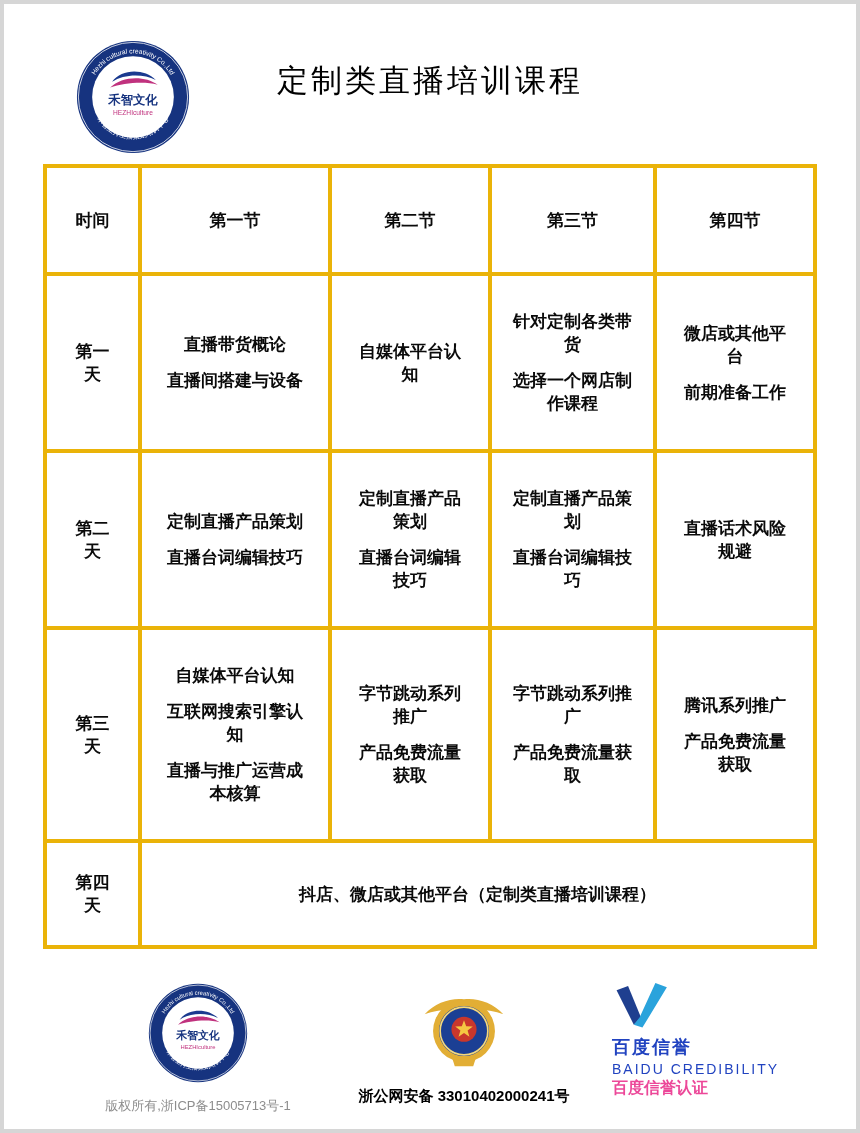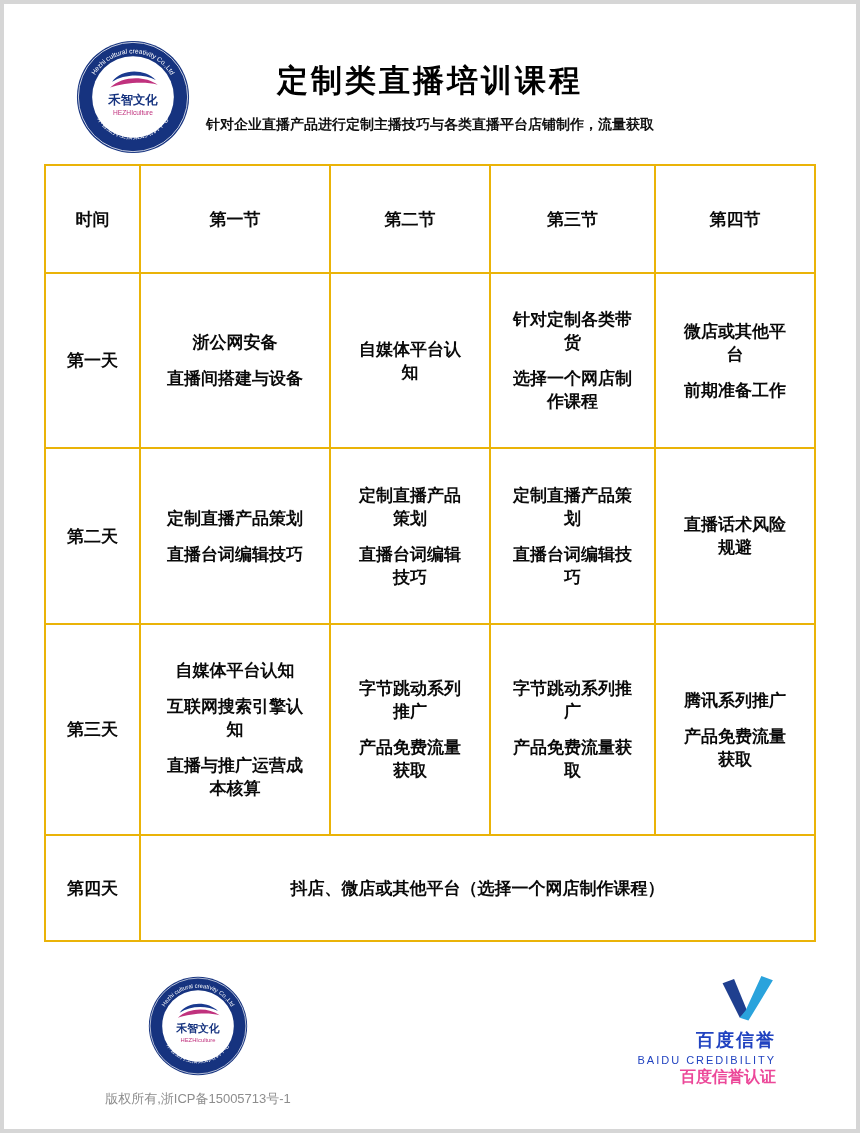--- a/index.html
+++ b/index.html
@@ -21,64 +21,64 @@
   .header { position: relative; height: 152px; }
   .header-logo {
     position: absolute; left: 72px; top: 36px;
     width: 114px; height: 114px;
   }
   .title-wrap {
     position: absolute; left: 0; top: 56px; width: 100%;
     text-align: center;
   }
   .page-title {
-    font-size: 31px; font-weight: bold; color: #000;
+    font-size: 31px; font-weight: normal; color: #000;
     letter-spacing: 3px;
   }
   .page-subtitle {
     margin-top: 14px;
     font-size: 14px; font-weight: bold; color: #111;
   }
 
   
   table.schedule {
     width: 770px;
     margin: 8px auto 0 auto;
     border-collapse: collapse;
     table-layout: fixed;
   }
   table.schedule th, table.schedule td {
-    border: 2px solid #eab308;
+    border: 4px solid #eab308;
     text-align: center;
     vertical-align: middle;
     font-size: 17px;
     font-weight: bold;
     color: #0a0a0a;
     padding: 21px;
   }
   tr.r-head  { height: 108px; }
   tr.r-day1  { height: 162px; }
   tr.r-day2  { height: 176px; }
   tr.r-day3  { height: 208px; }
   tr.r-day4  { height: 106px; }
   .cell-line { margin: 13px 0; }
   td.merged-cell { text-align: left; padding-left: 12px; }
 
   
   .footer { position: relative; height: 170px; margin-top: 34px; }
   .f-left   { position: absolute; left: 88px;  width: 212px; text-align: center; }
   .f-center { position: absolute; left: 348px; width: 224px; text-align: center; }
-  .f-right  { position: absolute; left: 580px; width: 192px; text-align: right; }
+  .f-right  { position: absolute; left: 608px; width: 192px; text-align: left; }
   .footer-logo { width: 100px; height: 100px; }
   .copyright-text { margin-top: 10px; font-size: 13px; color: #8d8d8d; text-align: center; }
   .police-badge { width: 92px; height: 84px; margin-top: 6px; }
   .police-record-text { margin-top: 10px; font-size: 15px; font-weight: bold; color: #000; }
   .baidu-logo { width: 58px; height: 46px; }
   .baidu-cn { font-size: 18px; font-weight: bold; color: #2143c0; margin-top: 2px; letter-spacing: 2px; }
-  .baidu-en { font-size: 11px; color: #2143c0; letter-spacing: 2px; margin-top: 2px; }
+  .baidu-en { font-size: 14px; color: #2143c0; letter-spacing: 2px; margin-top: 2px; }
   .baidu-cert-text { font-size: 16px; font-weight: bold; color: #ec4899; margin-top: 1px; }
 </style>
 </head>
 <body>
 
 <div class="page">
 
   <div class="header">
 
     <svg class="header-logo" viewBox="0 0 120 120">
@@ -96,21 +96,20 @@
         <textPath href="#arcBot1" startOffset="50%" text-anchor="middle">禾智主持主播策划培训中心</textPath>
       </text>
       <path d="M38,44 C48,30 72,30 84,42 C70,35 50,36 38,44 Z" fill="#1a3a8f"></path>
       <path d="M36,50 C48,38 72,37 86,47 C72,43 50,45 36,50 Z" fill="#c0327e"></path>
       <text x="60" y="67" text-anchor="middle" font-size="13" font-weight="bold" fill="#16337f">禾智文化</text>
       <text x="60" y="79" text-anchor="middle" font-size="7" fill="#c0327e">HEZHIculture</text>
     </svg>
 
     <div class="title-wrap">
       <div class="page-title">定制类直播培训课程</div>
-      <div class="page-subtitle">针对企业直播产品进行定制主播技巧与各类直播平台店铺制作，流量获取</div>
     </div>
   </div>
 
   <table class="schedule">
     <colgroup>
       <col style="width:95px">
         <col style="width:190px">
         <col style="width:160px">
         <col style="width:165px">
         <col style="width:160px">
@@ -120,21 +119,21 @@
         <th>时间</th>
         <th>第一节</th>
         <th>第二节</th>
         <th>第三节</th>
         <th>第四节</th>
       </tr>
 
       <tr class="r-day1">
         <td>第一天</td>
         <td>
-          <div class="cell-line">浙公网安备</div>
+          <div class="cell-line">直播带货概论</div>
           <div class="cell-line">直播间搭建与设备</div>
         </td>
         <td>
           <div class="cell-line">自媒体平台认知</div>
         </td>
         <td>
           <div class="cell-line">针对定制各类带货</div>
           <div class="cell-line">选择一个网店制作课程</div>
         </td>
         <td>
@@ -179,21 +178,21 @@
         </td>
         <td>
           <div class="cell-line">腾讯系列推广</div>
           <div class="cell-line">产品免费流量获取</div>
         </td>
       </tr>
 
       <tr class="r-day4">
         <td>第四天</td>
         <td class="merged-cell" colspan="4">
-          <span>抖店、微店或其他平台（选择一个网店制作课程）</span>
+          <span>抖店、微店或其他平台（定制类直播培训课程）</span>
         </td>
       </tr>
     </tbody>
   </table>
 
   <div class="footer">
 
     <div class="f-left">
       <svg class="footer-logo" viewBox="0 0 120 120">
         <circle cx="60" cy="60" r="59" fill="#16337f"></circle>
@@ -210,20 +209,32 @@
           <textPath href="#arcBot2" startOffset="50%" text-anchor="middle">禾智主持主播策划培训中心</textPath>
         </text>
         <path d="M38,44 C48,30 72,30 84,42 C70,35 50,36 38,44 Z" fill="#1a3a8f"></path>
         <path d="M36,50 C48,38 72,37 86,47 C72,43 50,45 36,50 Z" fill="#c0327e"></path>
         <text x="60" y="67" text-anchor="middle" font-size="13" font-weight="bold" fill="#16337f">禾智文化</text>
         <text x="60" y="79" text-anchor="middle" font-size="7" fill="#c0327e">HEZHIculture</text>
       </svg>
       <div class="copyright-text">版权所有,浙ICP备15005713号-1</div>
     </div>
 
+    <div class="f-center">
+      <svg class="police-badge" viewBox="0 0 110 100">
+        <path d="M8,30 C20,16 40,10 55,12 C70,10 90,16 102,30 C90,25 70,23 55,25 C40,23 20,25 8,30 Z" fill="#e2ae35"></path>
+        <circle cx="55" cy="50" r="37" fill="#e2ae35"></circle>
+        <circle cx="55" cy="50" r="30" fill="#1b3f94"></circle>
+        <circle cx="55" cy="50" r="28.5" fill="none" stroke="#f5d87a" stroke-width="2"></circle>
+        <circle cx="55" cy="48" r="15" fill="#c9372c"></circle>
+        <polygon points="55,37 57.6,44.4 65.5,44.6 59.3,49.4 61.5,56.9 55,52.5 48.5,56.9 50.7,49.4 44.5,44.6 52.4,44.4" fill="#f5c842"></polygon>
+        <path d="M40,80 L70,80 L66,92 L44,92 Z" fill="#e2ae35"></path>
+      </svg>
+      <div class="police-record-text">浙公网安备 33010402000241号</div>
+    </div>
 
     <div class="f-right">
       <svg class="baidu-logo" viewBox="0 0 80 64">
         <polygon points="6,10 22,4 40,48 30,58" fill="#1f3f8f"></polygon>
         <polygon points="60,0 76,6 42,62 30,58 38,48" fill="#2aa3dc"></polygon>
       </svg>
       <div class="baidu-cn">百度信誉</div>
       <div class="baidu-en">BAIDU CREDIBILITY</div>
       <div class="baidu-cert-text">百度信誉认证</div>
     </div>

